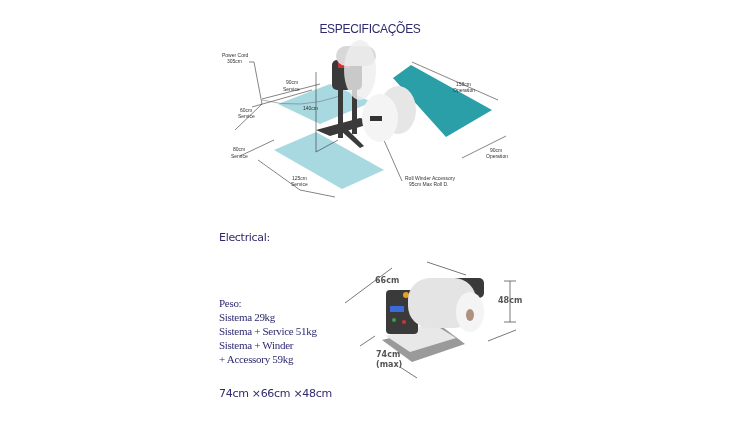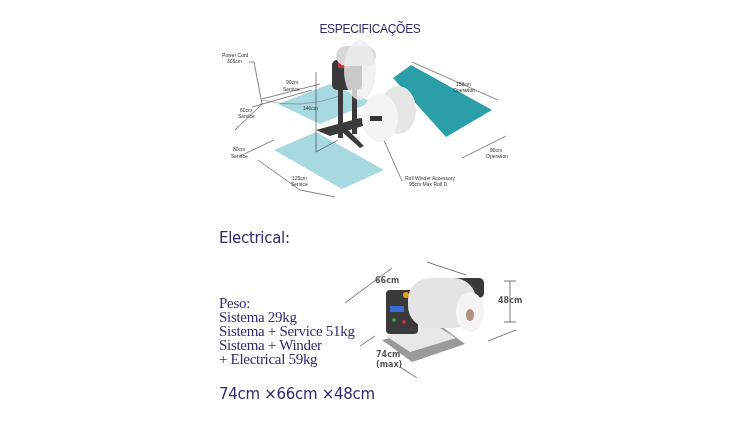--- a/index.html
+++ b/index.html
@@ -1,20 +1,20 @@
 <!DOCTYPE html>
 <html><head>
 <meta charset="utf-8">
 <style>
   html, body { margin:0; padding:0; background:#ffffff; }
   body { width:740px; height:425px; position:relative; overflow:hidden; font-family:"DejaVu Sans", sans-serif; }
   .title { position:absolute; left:0; width:740px; top:22px; text-align:center; font-family:"Liberation Sans", sans-serif; font-size:12px; color:#2e2a6e; letter-spacing:-0.3px; }
   svg.diagram { position:absolute; left:0; top:0; }
   .lbl { font-family:"Liberation Sans", sans-serif; font-size:5px; fill:#333; }
-  .spec { position:absolute; left:219px; font-family:"DejaVu Sans", sans-serif; font-size:15px; line-height:14px; color:#2e2a6e; letter-spacing:-0.3px; }
+  .spec { position:absolute; left:219px; font-family:"DejaVu Sans", sans-serif; font-size:11px; line-height:14px; color:#2e2a6e; letter-spacing:-0.3px; }
   .spec div { white-space:nowrap; }
   .dim { font-family:"DejaVu Sans", sans-serif; font-weight:bold; font-size:8px; fill:#555; }
 </style>
 </head>
 <body>
 
 <div class="title">ESPECIFICAÇÕES</div>
 
 <svg class="diagram" width="740" height="425">
 
@@ -105,18 +105,18 @@
 
 <div class="spec" style="top:231px;">
   <div>Electrical:</div>
 </div>
 
 <div class="spec" style="top:296px;font-family:Liberation Serif, serif;">
   <div>Peso:</div>
   <div>Sistema 29kg</div>
   <div>Sistema + Service 51kg</div>
   <div>Sistema + Winder</div>
-  <div>+ Electrical 59kg</div>
+  <div>+ Accessory 59kg</div>
 </div>
 
 <div class="spec" style="top:387px;">
   <div>74cm ×66cm ×48cm</div>
 </div>
 
 </body></html>

